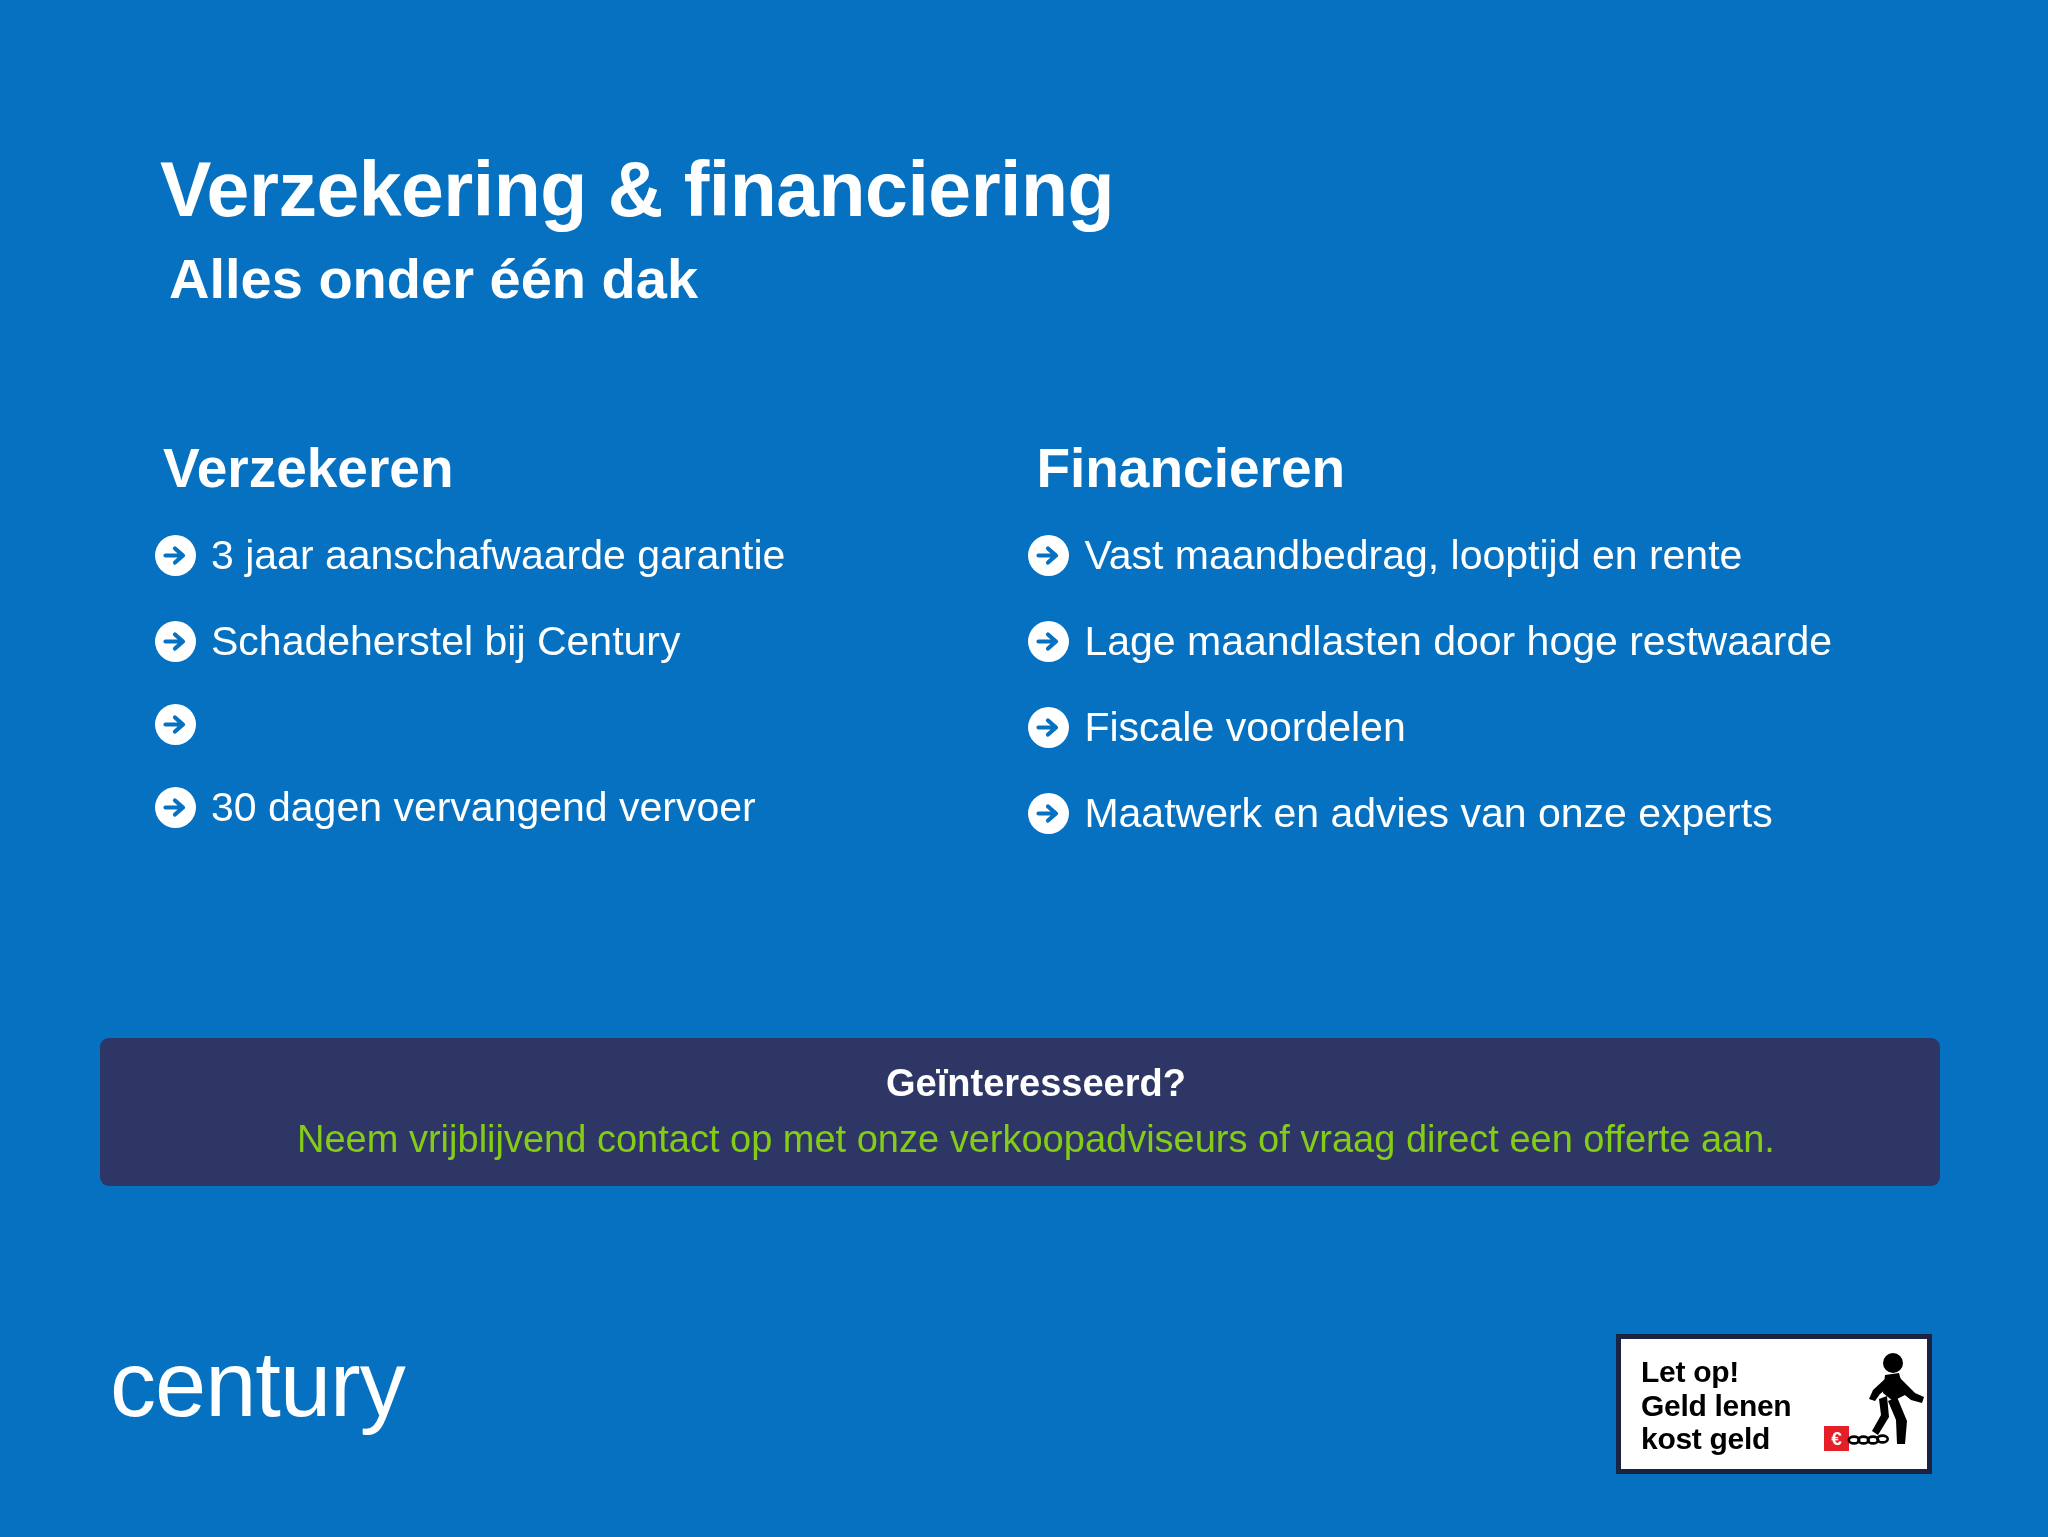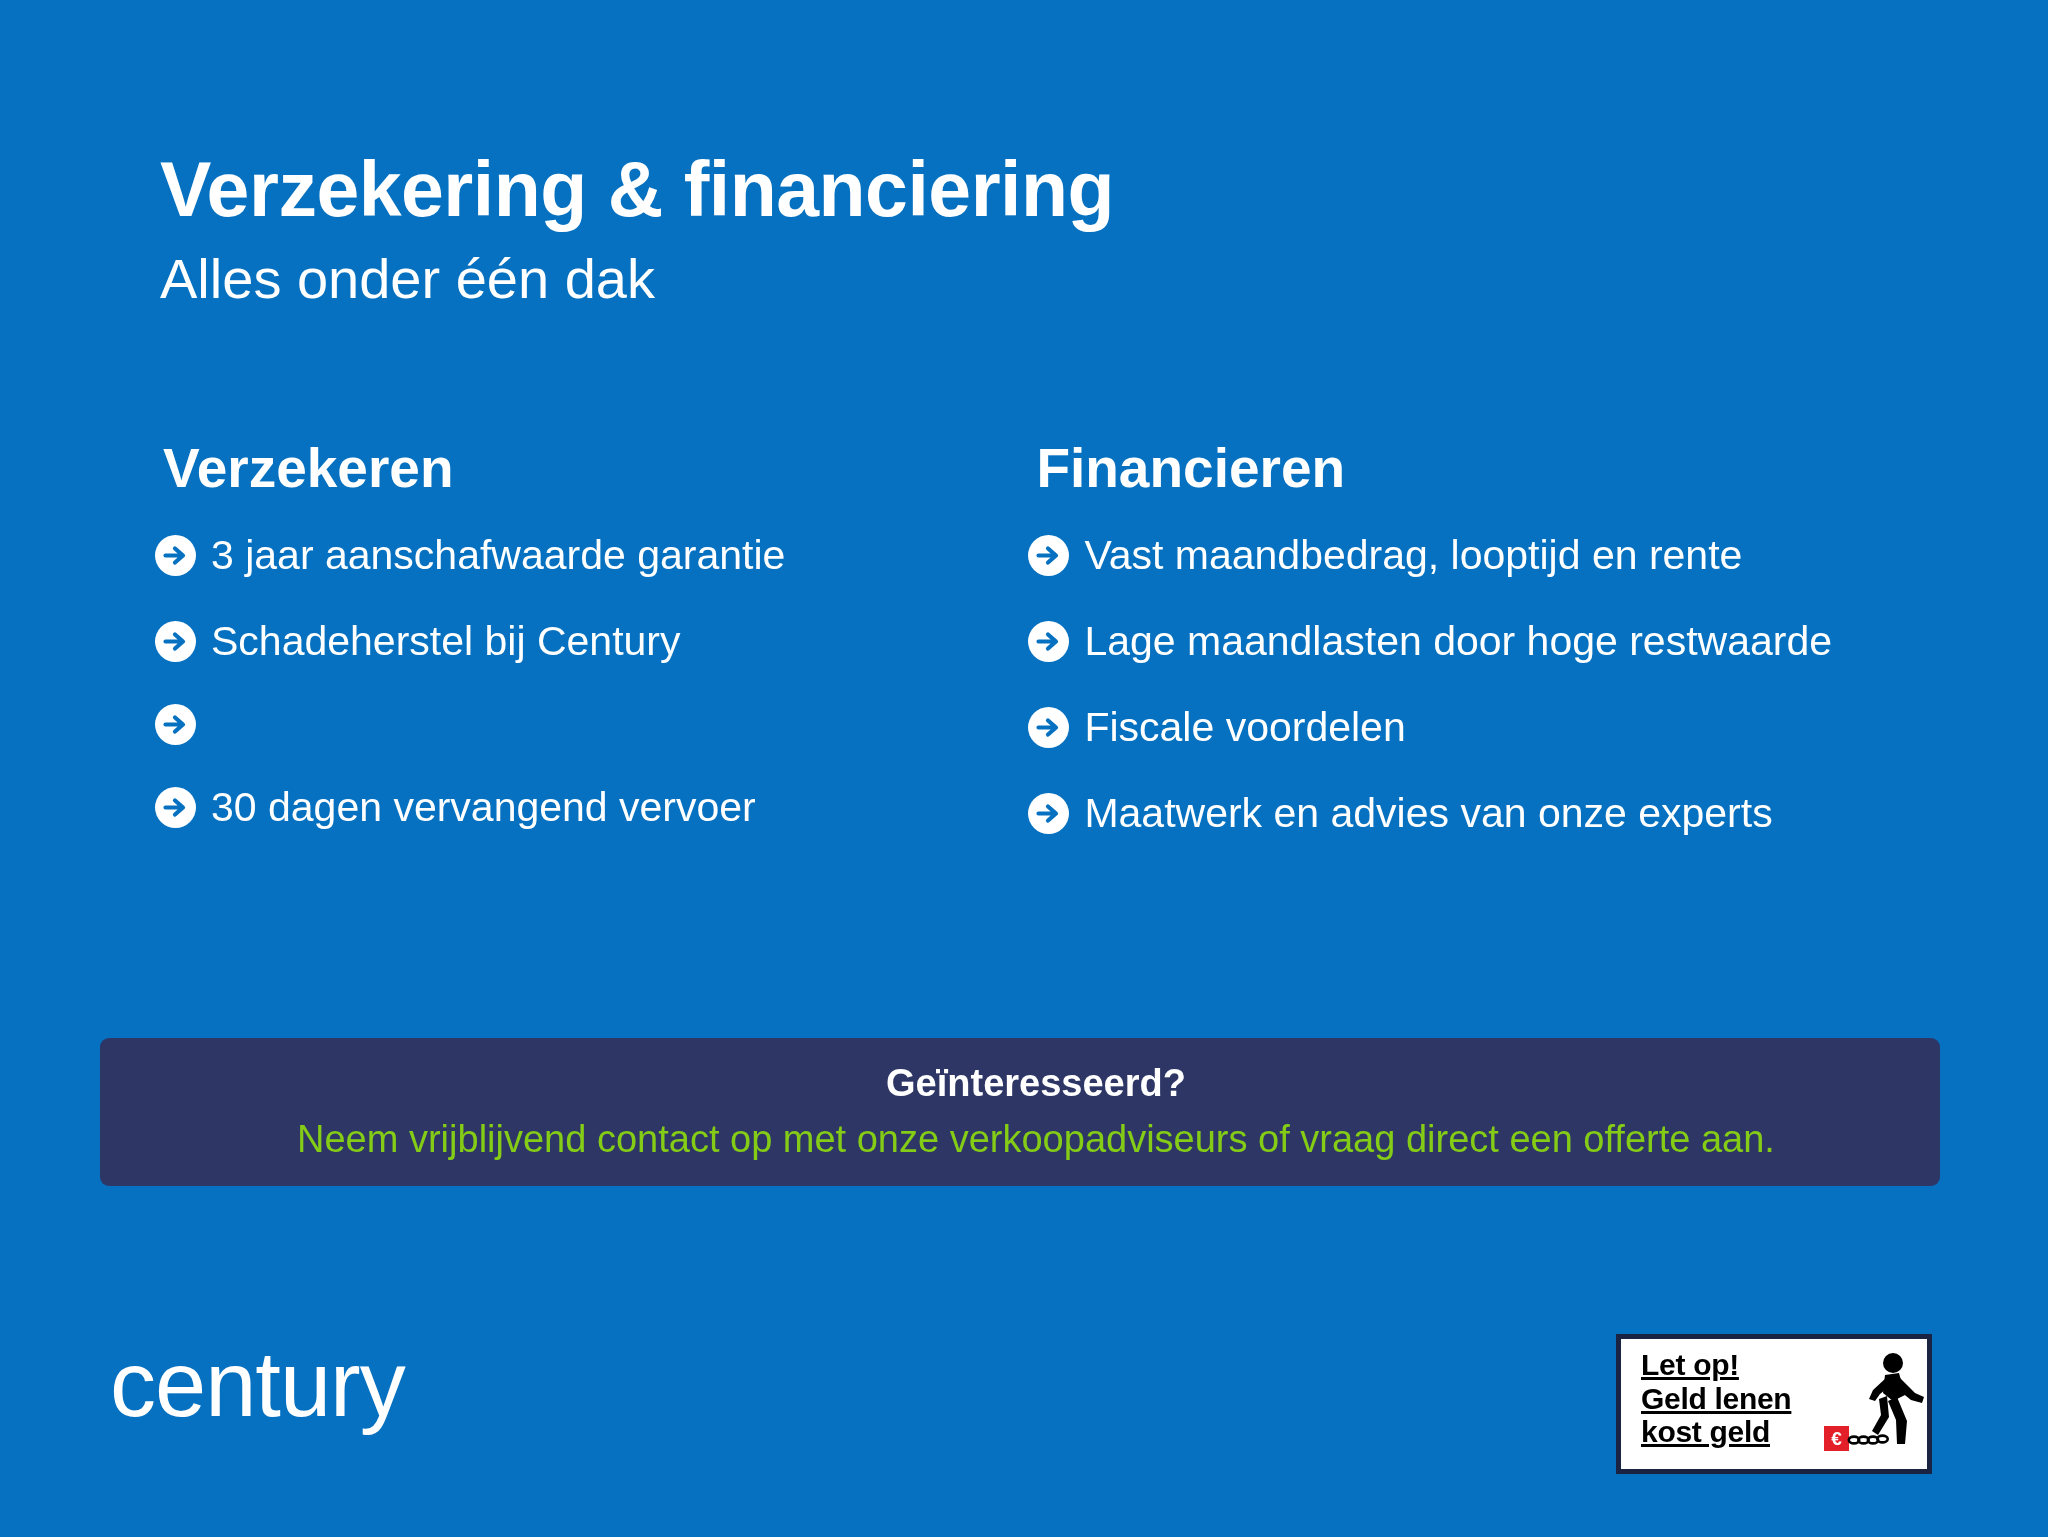--- a/index.html
+++ b/index.html
@@ -34,24 +34,24 @@
     font-size: 77px;
     font-weight: 700;
     letter-spacing: -0.5px;
     color: #ffffff;
     line-height: 1.08;
     margin: 8px;
     white-space: nowrap;
   }
   #subtitle {
     font-size: 56px;
-    font-weight: 400;
+    font-weight: 700;
     color: #ffffff;
     line-height: 1.2;
-    margin: 14px 0 0 8px;
+    margin: 14px 0 0 17px;
     white-space: nowrap;
   }
 
   
   #columns {
     position: absolute;
     left: 100px;
     top: 440px;
     width: 1860px;
     display: flex;
@@ -152,23 +152,22 @@
     position: absolute;
     left: 1616px;
     top: 1334px;
     width: 316px;
     height: 140px;
     background: #ffffff;
     border: 5px solid #1a2442;
     box-sizing: border-box;
     display: flex;
     flex-direction: row;
-    align-items: flex-start;
+    align-items: center;
     overflow: hidden;
-    text-decoration: underline;
   }
   #warning-text {
     flex: 1 1 auto;
     padding: 9px 0 6px 20px;
     display: flex;
     flex-direction: column;
     justify-content: center;
   }
   .warning-line {
     font-size: 30px;

